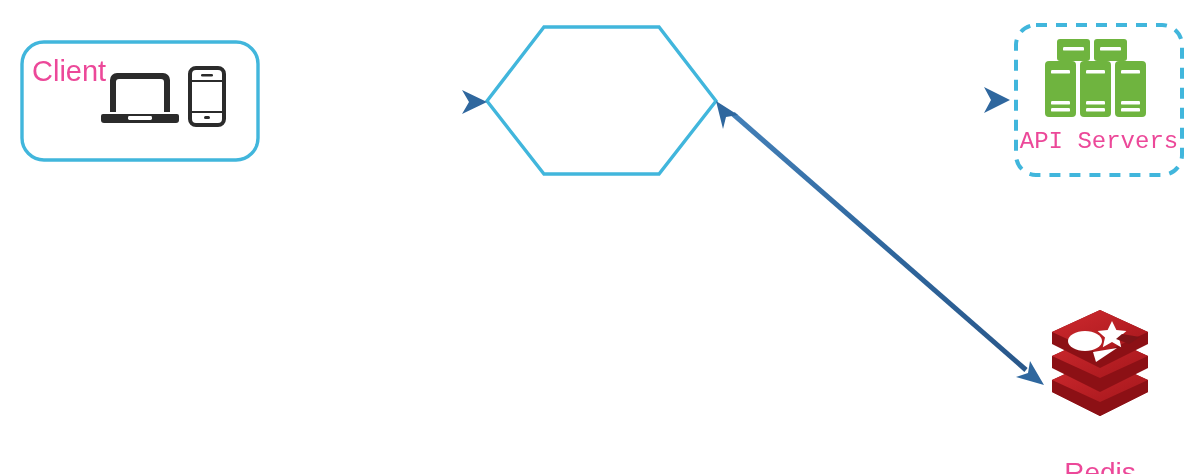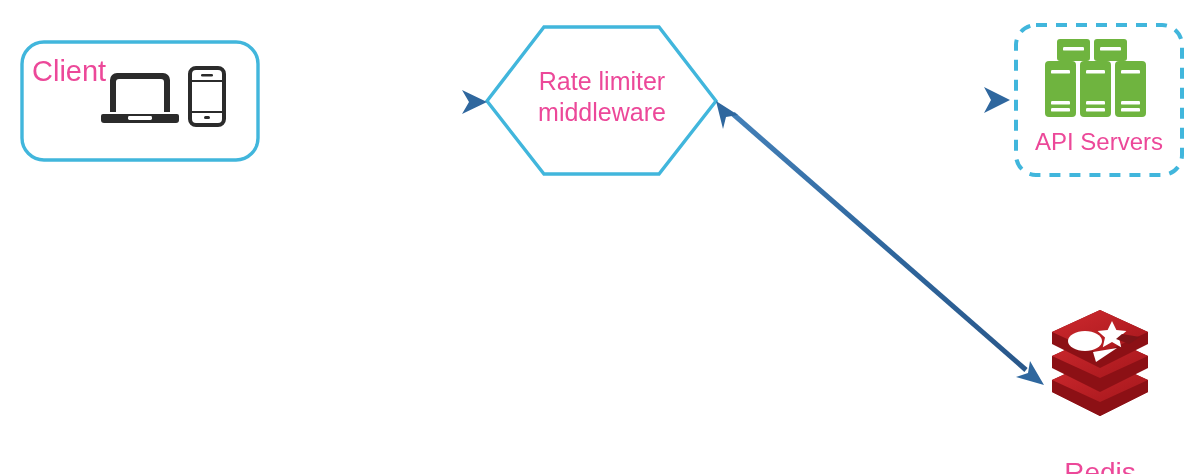--- a/index.html
+++ b/index.html
@@ -38,20 +38,21 @@
     width: 230px;
     text-align: center;
     font-size: 25px;
   }
   #api-servers-label {
     left: 1016px;
     top: 127px;
     width: 166px;
     text-align: center;
     font-size: 24px;
+    font-family: Liberation Mono, monospace;
   }
   #redis-label {
     left: 1020px;
     top: 424px;
     width: 160px;
     text-align: center;
     font-size: 28px;
     margin-top: 32px;
   }
 </style>
@@ -158,17 +159,17 @@
   <g>
     <line x1="733" y1="114" x2="1026" y2="370" stroke="url(#arrowGrad)" stroke-width="5"></line>
     <path d="M716 101 l7 28 l3 -12 l12 -2 z" fill="#2F679E"></path>
     <path d="M1044 385 l-28 -8 l12 -4 l2 -12 z" fill="#2F679E"></path>
   </g>
 
 </svg>
 
 <div class="node-label" id="client-title">Client</div>
 
-<div class="node-label" id="ratelimiter-label"><span>Rate limiter</span><br><span>middleware</span></div>
+<div class="node-label" id="ratelimiter-label"><br></div>
 
 <div class="node-label" id="api-servers-label">API Servers</div>
 
 <div class="node-label" id="redis-label">Redis</div>
 
 </body></html>

